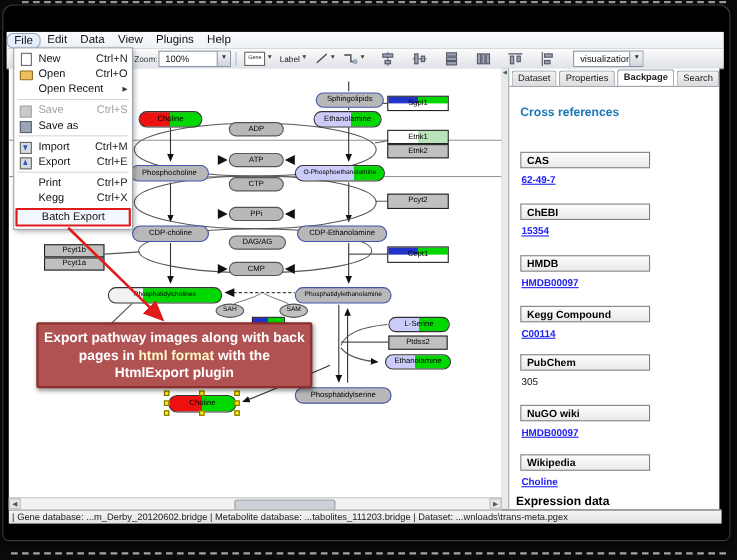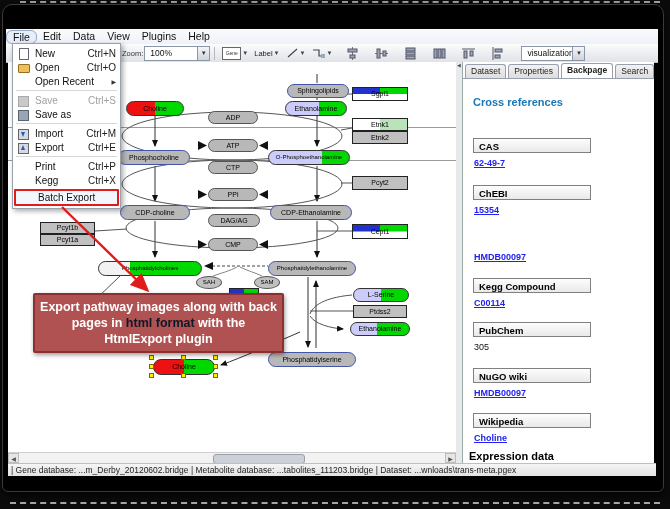--- a/index.html
+++ b/index.html
@@ -273,21 +273,21 @@
       <div class="pnode rect" style="left: 352px; top: 118px; width: 56px; height: 13px; line-height: 11px; background: linear-gradient(90deg, rgb(255, 255, 255) 0px, rgb(255, 255, 255) 50%, rgb(185, 228, 185) 50%, rgb(185, 228, 185) 100%); border-color: rgb(34, 34, 34);">Etnk1</div>
       <div class="pnode rect" style="left: 352px; top: 131px; width: 56px; height: 13px; line-height: 11px; background: rgb(192, 192, 192); border-color: rgb(34, 34, 34);">Etnk2</div>
       <div class="pnode rect" style="left: 352px; top: 176px; width: 56px; height: 14px; line-height: 12px; background: rgb(192, 192, 192); border-color: rgb(34, 34, 34);">Pcyt2</div>
       <div class="pnode rect" style="left: 352px; top: 224px; width: 56px; height: 15px; line-height: 13px; background-image: linear-gradient(90deg, rgb(34, 51, 204) 0px, rgb(34, 51, 204) 50%, rgb(0, 216, 0) 50%, rgb(0, 216, 0) 100%); background-size: 100% 50%; background-repeat: no-repeat; background-color: rgb(255, 255, 255); border-color: rgb(34, 34, 34);">Cept1</div>
       <div class="pnode rect" style="left: 40px; top: 222px; width: 55px; height: 12px; line-height: 10px; background: rgb(192, 192, 192); border-color: rgb(34, 34, 34);">Pcyt1b</div>
       <div class="pnode rect" style="left: 40px; top: 234px; width: 55px; height: 12px; line-height: 10px; background: rgb(192, 192, 192); border-color: rgb(34, 34, 34);">Pcyt1a</div>
     </div>
 
   <div class="abs" id="callout" style="background: rgb(176, 82, 81); border-color: rgb(140, 47, 47);">
     <div>Export pathway images along with back</div>
-    <div><span>pages in </span><span class="hl" id="callout-hl" style="color: #0f172a;">html format</span><span> with the</span></div>
+    <div><span>pages in </span><span class="hl" id="callout-hl" style="color: #fef9c3;">html format</span><span> with the</span></div>
     <div>HtmlExport plugin</div>
   </div>
 
   <svg id="arrow-svg" width="670" height="509" viewBox="0 0 670 509">
     <defs>
       <marker id="redah" markerWidth="9" markerHeight="9" refX="6" refY="3.5" orient="auto">
         <path d="M0,0 L8,3.5 L0,7 z" fill="#e01b1b"></path>
       </marker>
     </defs>
     <line x1="62" y1="207" x2="146" y2="289" stroke="#e01b1b" stroke-width="2.4" marker-end="url(#redah)"></line>
@@ -375,20 +375,21 @@
       <div class="tab">Search</div>
 
     </div>
     <div id="tabline"></div>
     <div id="backpage-heading">Cross references</div>
 
     <div class="xref-header" style="top:76px;">CAS</div>
     <a class="xref-value xref-link" style="top:96px;">62-49-7</a>
     <div class="xref-header" style="top:123px;">ChEBI</div>
     <a class="xref-value xref-link" style="top:143px;">15354</a>
+    <div class="xref-header" style="top:170px;">HMDB</div>
     <a class="xref-value xref-link" style="top:190px;">HMDB00097</a>
     <div class="xref-header" style="top:216px;">Kegg Compound</div>
     <a class="xref-value xref-link" style="top:236px;">C00114</a>
     <div class="xref-header" style="top:260px;">PubChem</div>
     <span class="xref-value xref-plain" style="top:280px;">305</span>
     <div class="xref-header" style="top:306px;">NuGO wiki</div>
     <a class="xref-value xref-link" style="top:326px;">HMDB00097</a>
     <div class="xref-header" style="top:351px;">Wikipedia</div>
     <a class="xref-value xref-link" style="top:371px;">Choline</a>
     <div id="expression-heading">Expression data</div>

